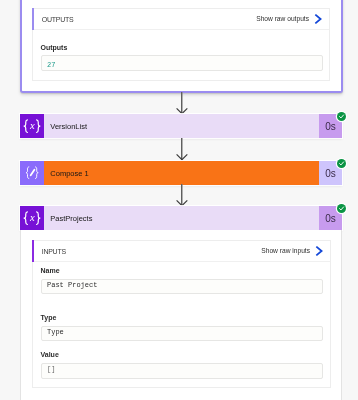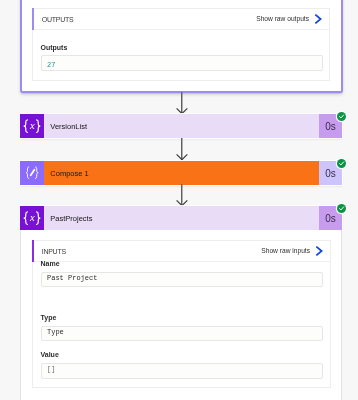--- a/index.html
+++ b/index.html
@@ -217,21 +217,21 @@
         <span class="io-bar" style="background-color: rgb(139, 43, 226);"></span>
         <span class="io-title">INPUTS</span>
         <span class="io-raw">
           <span>Show raw inputs</span>
           <svg class="chev" width="9" height="10" viewBox="0 0 9 10">
             <path d="M2.0 1.2 L6.6 5.0 L2.0 8.8" fill="none" stroke="#1347d8" stroke-width="1.75" stroke-linecap="square" stroke-linejoin="miter"></path>
           </svg>
         </span>
       </div>
 
-      <div class="field" style="left:7.5px; top:19px; width:282px; height:31px;">
+      <div class="field" style="left:7.5px; top:26px; width:282px; height:31px;">
         <div class="field-label abs">Name</div>
         <div class="field-box abs" style="height:15px; width:282px; top:11.5px; align-items:flex-start; padding-top:2px;">
           <span>Past Project</span>
         </div>
       </div>
 
       <div class="field" style="left:7.5px; top:73px; width:282px; height:31px;">
         <div class="field-label abs">Type</div>
         <div class="field-box abs" style="height:15px; width:282px; top:11.5px; align-items:flex-start; padding-top:2px;">
           <span>Type</span>

